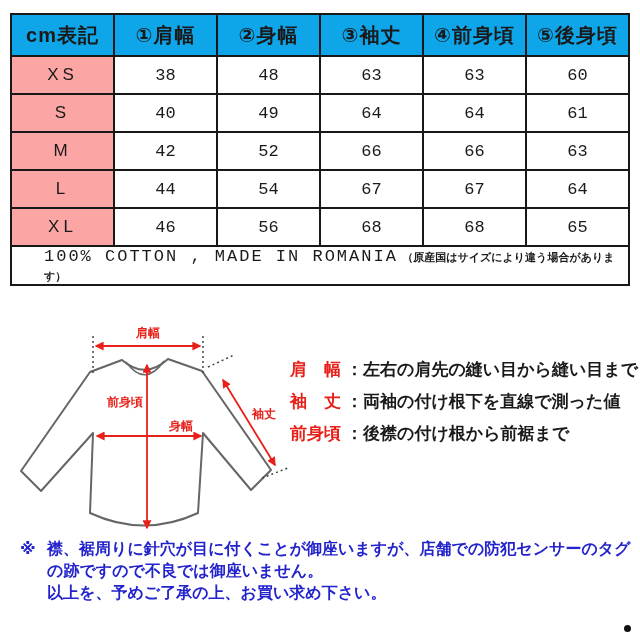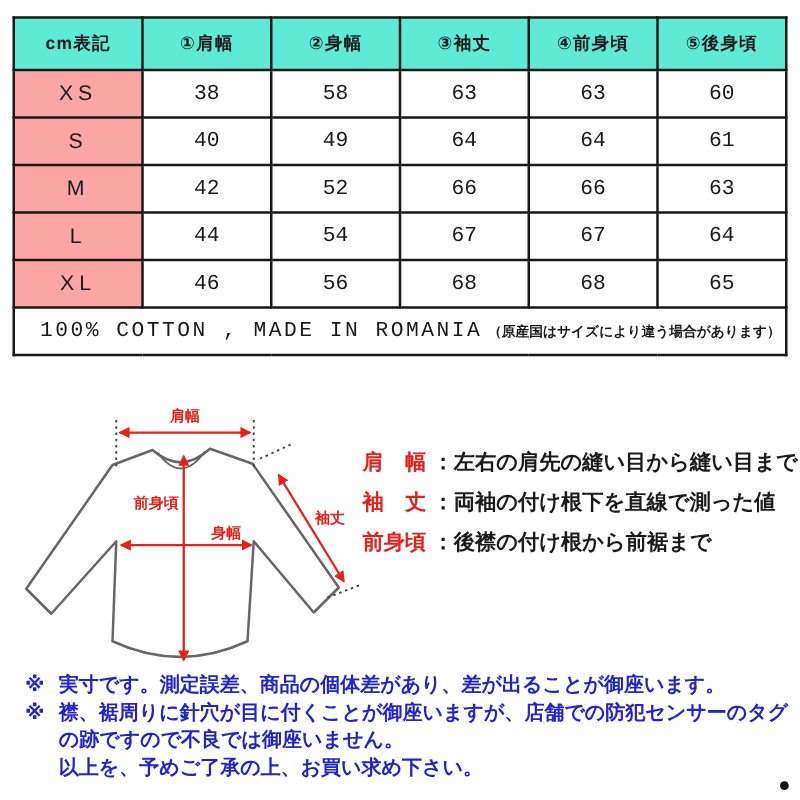--- a/index.html
+++ b/index.html
@@ -11,31 +11,31 @@
   
   .size-table{
     position:absolute;left:10px;top:13px;width:620px;
     border-collapse:collapse;table-layout:fixed;
   }
   .size-table td,.size-table th{
     border:2px solid #181818;text-align:center;vertical-align:middle;
     padding:0;font-weight:normal;
   }
   .size-table thead th{
-    background:#5eead4;height:40px;font-size:14px;font-weight:bold;
+    background:#0ea5e9;height:40px;font-size:20px;font-weight:bold;
     letter-spacing:1px;
     margin-left:48px;
   }
   .size-table tbody tr{height:38px;}
   .size-table td.size-cell{
     background:#fca5a5;font-size:17px;letter-spacing:4px;
   }
   .size-table td.value-cell{background:#ffffff;font-size:17px;font-family:Liberation Mono, monospace;}
   .size-table td.footer-cell{
-    background:#ffffff;height:36px;text-align:left;padding-left:20px;
+    background:#ffffff;height:36px;text-align:left;padding-left:32px;
   }
   .footer-main{font-size:17px;letter-spacing:2px;font-family:"Liberation Mono","DejaVu Sans Mono",monospace;}
   .footer-note{font-size:11px;font-weight:bold;letter-spacing:0px;}
   
   .shirt-svg{position:absolute;left:16px;top:323px;}
   .defs-list{position:absolute;left:290px;top:358px;width:345px;}
   .def-item{height:22px;margin-bottom:10px;font-size:17px;font-weight:bold;white-space:nowrap;}
   .def-term{color:#e8201a;display:inline-block;min-width:56px;}
   .def-sep{color:#1a1a1a;}
   .def-desc{color:#1a1a1a;}
@@ -59,21 +59,21 @@
       <th>②身幅</th>
       <th>③袖丈</th>
       <th>④前身頃</th>
       <th>⑤後身頃</th>
     </tr>
   </thead>
   <tbody>
     <tr>
       <td class="size-cell">XS</td>
       <td class="value-cell">38</td>
-      <td class="value-cell">58</td>
+      <td class="value-cell">48</td>
       <td class="value-cell">63</td>
       <td class="value-cell">63</td>
       <td class="value-cell">60</td>
     </tr>
     <tr>
       <td class="size-cell">S</td>
       <td class="value-cell">40</td>
       <td class="value-cell">49</td>
       <td class="value-cell">64</td>
       <td class="value-cell">64</td>
@@ -155,23 +155,20 @@
   <div class="def-item">
     <span class="def-term">袖　丈</span><span class="def-sep">：</span><span class="def-desc">両袖の付け根下を直線で測った値</span>
   </div>
   <div class="def-item">
     <span class="def-term">前身頃</span><span class="def-sep">：</span><span class="def-desc">後襟の付け根から前裾まで</span>
   </div>
 </div>
 
 <div class="notes">
   <div class="note-item">
-    <span class="note-marker">※</span><span class="note-text">実寸です。測定誤差、商品の個体差があり、差が出ることが御座います。</span>
-  </div>
-  <div class="note-item">
     <span class="note-marker">※</span><span class="note-text">襟、裾周りに針穴が目に付くことが御座いますが、店舗での防犯センサーのタグの跡ですので不良では御座いません。</span>
   </div>
   <div class="note-item">
     <span class="note-marker"></span><span class="note-text">以上を、予めご了承の上、お買い求め下さい。</span>
   </div>
 </div>
 
 <div class="corner-dot"></div>
 
 </body></html>

